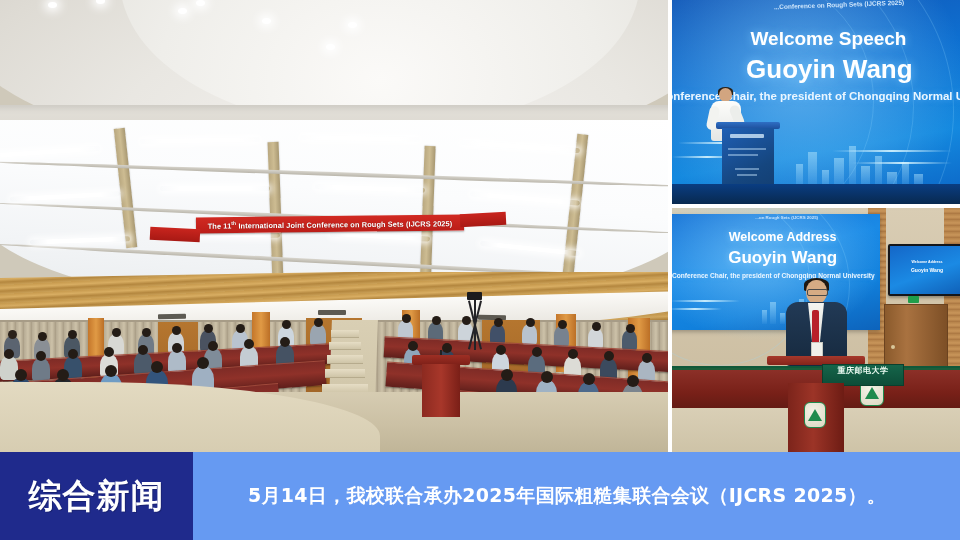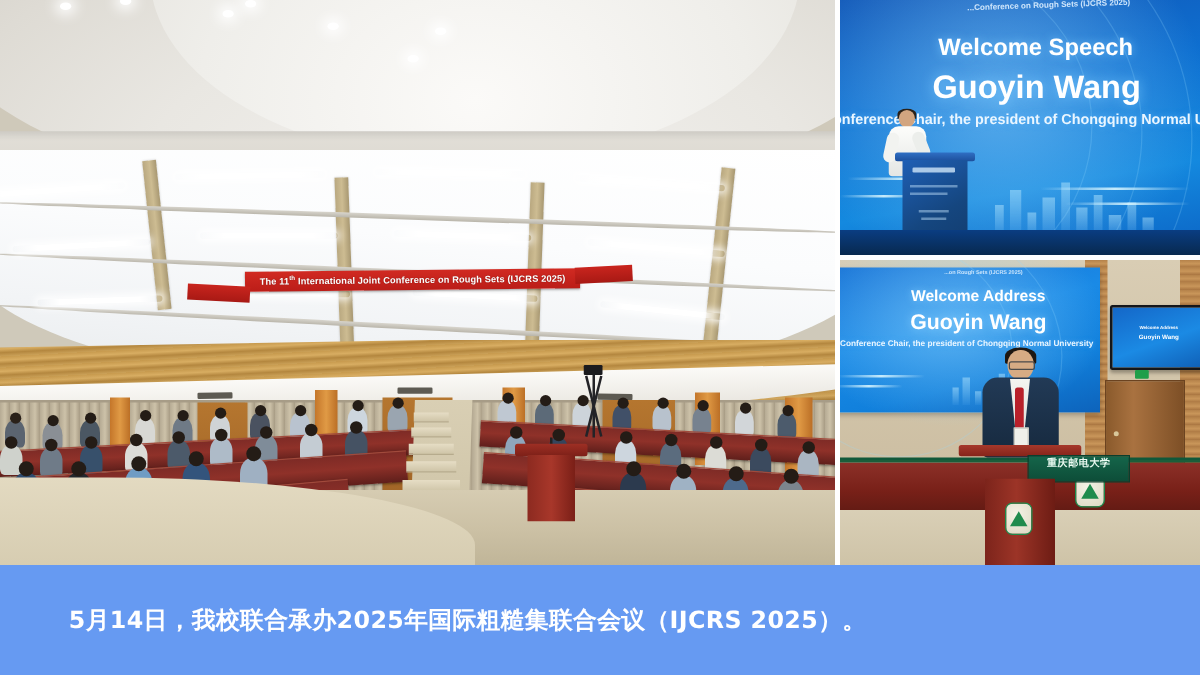--- a/index.html
+++ b/index.html
@@ -538,18 +538,21 @@
         <span>重庆邮电大学</span>
       </div>
       <div class="pbody"></div>
       <div class="emblem emb">
         <div class="tri"></div>
       </div>
     </div>
   </div>
 
   <div id="caption-bar">
+    <div id="caption-tag" style="background:#1f2a8c;">
+      <span>综合新闻</span>
+    </div>
     <div id="caption-body" style="background:#669af2;">
       <div id="caption-text">5月14日，我校联合承办2025年国际粗糙集联合会议（IJCRS 2025）。</div>
     </div>
   </div>
 
 </div>
 
 </body></html>

